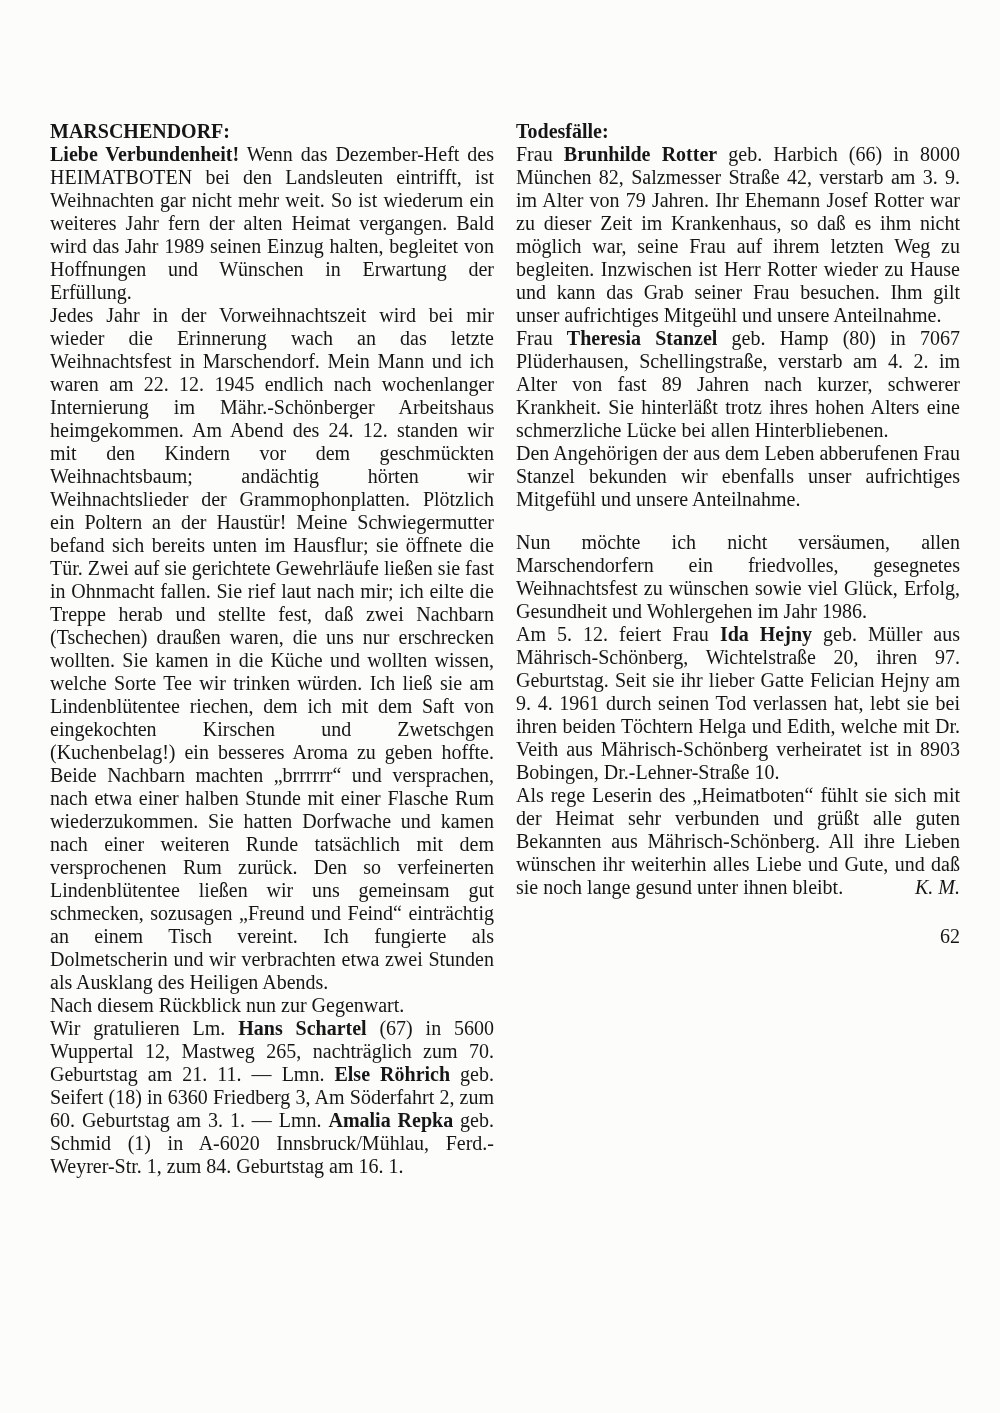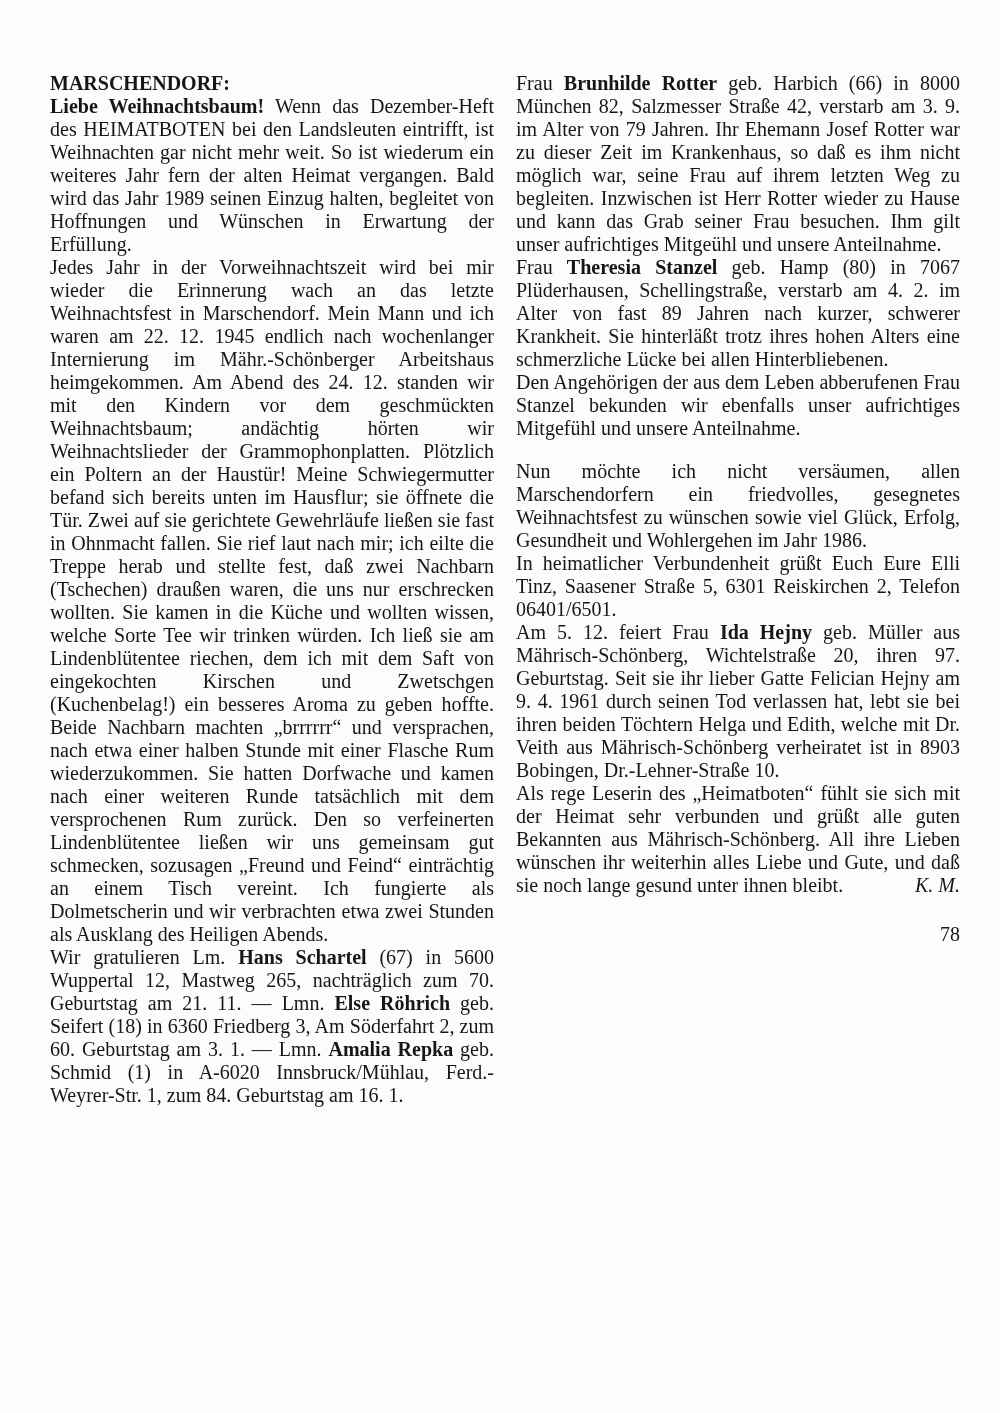--- a/index.html
+++ b/index.html
@@ -11,21 +11,21 @@
     height: 1413px;
     background: #fcfcfa;
     color: #161616;
     font-family: "Liberation Serif", "DejaVu Serif", serif;
     overflow: hidden;
   }
   .page {
     box-sizing: border-box;
     width: 1000px;
     height: 1413px;
-    padding: 72px 40px 0 50px;
+    padding: 120px 40px 0 50px;
     display: flex;
     gap: 22px;
   }
   .column {
     width: 444px;
     flex: 0 0 444px;
   }
   .column p, .column h2 {
     margin: 0;
     font-size: 20px;
@@ -52,27 +52,28 @@
     font-size: 20px;
     line-height: 23px;
   }
 </style>
 </head>
 <body style="background: rgb(252, 252, 250); color: rgb(22, 22, 22);">
 
 <div class="page">
   <div class="column">
       <h2><span class="b">MARSCHENDORF:</span></h2>
-      <p><span class="b">Liebe Weihnachtsbaum!</span><span> Wenn das Dezember-Heft des HEIMATBOTEN bei den Landsleuten eintrifft, ist Weihnachten gar nicht mehr weit. So ist wiederum ein weiteres Jahr fern der alten Heimat vergangen. Bald wird das Jahr 1989 seinen Einzug halten, begleitet von Hoffnungen und Wünschen in Erwartung der Erfüllung.</span></p>
+      <p><span class="b">Liebe Verbundenheit!</span><span> Wenn das Dezember-Heft des HEIMATBOTEN bei den Landsleuten eintrifft, ist Weihnachten gar nicht mehr weit. So ist wiederum ein weiteres Jahr fern der alten Heimat vergangen. Bald wird das Jahr 1989 seinen Einzug halten, begleitet von Hoffnungen und Wünschen in Erwartung der Erfüllung.</span></p>
       <p><span>Jedes Jahr in der Vorweihnachtszeit wird bei mir wieder die Erinnerung wach an das letzte Weihnachtsfest in Marschendorf. Mein Mann und ich waren am 22. 12. 1945 endlich nach wochenlanger Internierung im Mähr.-Schönberger Arbeitshaus heimgekommen. Am Abend des 24. 12. standen wir mit den Kindern vor dem geschmückten Weihnachtsbaum; andächtig hörten wir Weihnachtslieder der Grammophonplatten. Plötzlich ein Poltern an der Haustür! Meine Schwiegermutter befand sich bereits unten im Hausflur; sie öffnete die Tür. Zwei auf sie gerichtete Gewehrläufe ließen sie fast in Ohnmacht fallen. Sie rief laut nach mir; ich eilte die Treppe herab und stellte fest, daß zwei Nachbarn (Tschechen) draußen waren, die uns nur erschrecken wollten. Sie kamen in die Küche und wollten wissen, welche Sorte Tee wir trinken würden. Ich ließ sie am Lindenblütentee riechen, dem ich mit dem Saft von eingekochten Kirschen und Zwetschgen (Kuchenbelag!) ein besseres Aroma zu geben hoffte. Beide Nachbarn machten „brrrrrr“ und versprachen, nach etwa einer halben Stunde mit einer Flasche Rum wiederzukommen. Sie hatten Dorfwache und kamen nach einer weiteren Runde tatsächlich mit dem versprochenen Rum zurück. Den so verfeinerten Lindenblütentee ließen wir uns gemeinsam gut schmecken, sozusagen „Freund und Feind“ einträchtig an einem Tisch vereint. Ich fungierte als Dolmetscherin und wir verbrachten etwa zwei Stunden als Ausklang des Heiligen Abends.</span></p>
+      <p><span>Nach diesem Rückblick nun zur Gegenwart.</span></p>
       <p><span>Wir gratulieren Lm. </span><span class="b">Hans Schartel</span><span> (67) in 5600 Wuppertal 12, Mastweg 265, nachträglich zum 70. Geburtstag am 21. 11. — Lmn. </span><span class="b">Else Röhrich</span><span> geb. Seifert (18) in 6360 Friedberg 3, Am Söderfahrt 2, zum 60. Geburtstag am 3. 1. — Lmn. </span><span class="b">Amalia Repka</span><span> geb. Schmid (1) in A-6020 Innsbruck/Mühlau, Ferd.-Weyrer-Str. 1, zum 84. Geburtstag am 16. 1.</span></p>
     </div>
   <div class="column">
+  <h2><span class="b">Todesfälle:</span></h2>
       <p><span>Frau </span><span class="b">Brunhilde Rotter</span><span> geb. Harbich (66) in 8000 München 82, Salzmesser Straße 42, verstarb am 3. 9. im Alter von 79 Jahren. Ihr Ehemann Josef Rotter war zu dieser Zeit im Krankenhaus, so daß es ihm nicht möglich war, seine Frau auf ihrem letzten Weg zu begleiten. Inzwischen ist Herr Rotter wieder zu Hause und kann das Grab seiner Frau besuchen. Ihm gilt unser aufrichtiges Mitgeühl und unsere Anteilnahme.</span></p>
       <p><span>Frau </span><span class="b">Theresia Stanzel</span><span> geb. Hamp (80) in 7067 Plüderhausen, Schellingstraße, verstarb am 4. 2. im Alter von fast 89 Jahren nach kurzer, schwerer Krankheit. Sie hinterläßt trotz ihres hohen Alters eine schmerzliche Lücke bei allen Hinterbliebenen.</span></p>
       <p><span>Den Angehörigen der aus dem Leben abberufenen Frau Stanzel bekunden wir ebenfalls unser aufrichtiges Mitgefühl und unsere Anteilnahme.</span></p>
       <p class="spaced"><span>Nun möchte ich nicht versäumen, allen Marschendorfern ein friedvolles, gesegnetes Weihnachtsfest zu wünschen sowie viel Glück, Erfolg, Gesundheit und Wohlergehen im Jahr 1986.</span></p>
-      <p><span>In heimatlicher Verbundenheit grüßt Euch Eure Elli Tinz, Saasener Straße 5, 6301 Reiskirchen 2, Telefon 06401/6501.</span></p>
       <p><span>Am 5. 12. feiert Frau </span><span class="b">Ida Hejny</span><span> geb. Müller aus Mährisch-Schönberg, Wichtelstraße 20, ihren 97. Geburtstag. Seit sie ihr lieber Gatte Felician Hejny am 9. 4. 1961 durch seinen Tod verlassen hat, lebt sie bei ihren beiden Töchtern Helga und Edith, welche mit Dr. Veith aus Mährisch-Schönberg verheiratet ist in 8903 Bobingen, Dr.-Lehner-Straße 10.</span></p>
       <p><span>Als rege Leserin des „Heimatboten“ fühlt sie sich mit der Heimat sehr verbunden und grüßt alle guten Bekannten aus Mährisch-Schönberg. All ihre Lieben wünschen ihr weiterhin alles Liebe und Gute, und daß sie noch lange gesund unter ihnen bleibt. </span><span class="sig">K. M.</span></p>
-      <div class="page-num">78</div>
+      <div class="page-num">62</div>
     </div>
 </div>
 
 </body></html>

